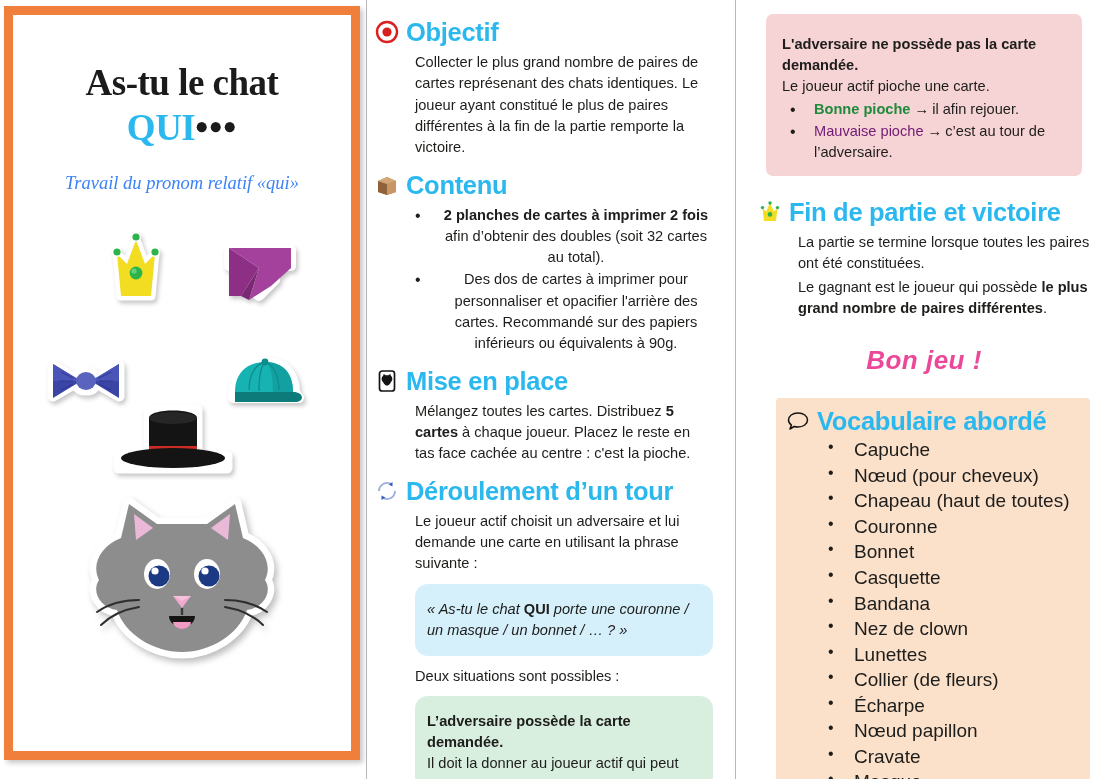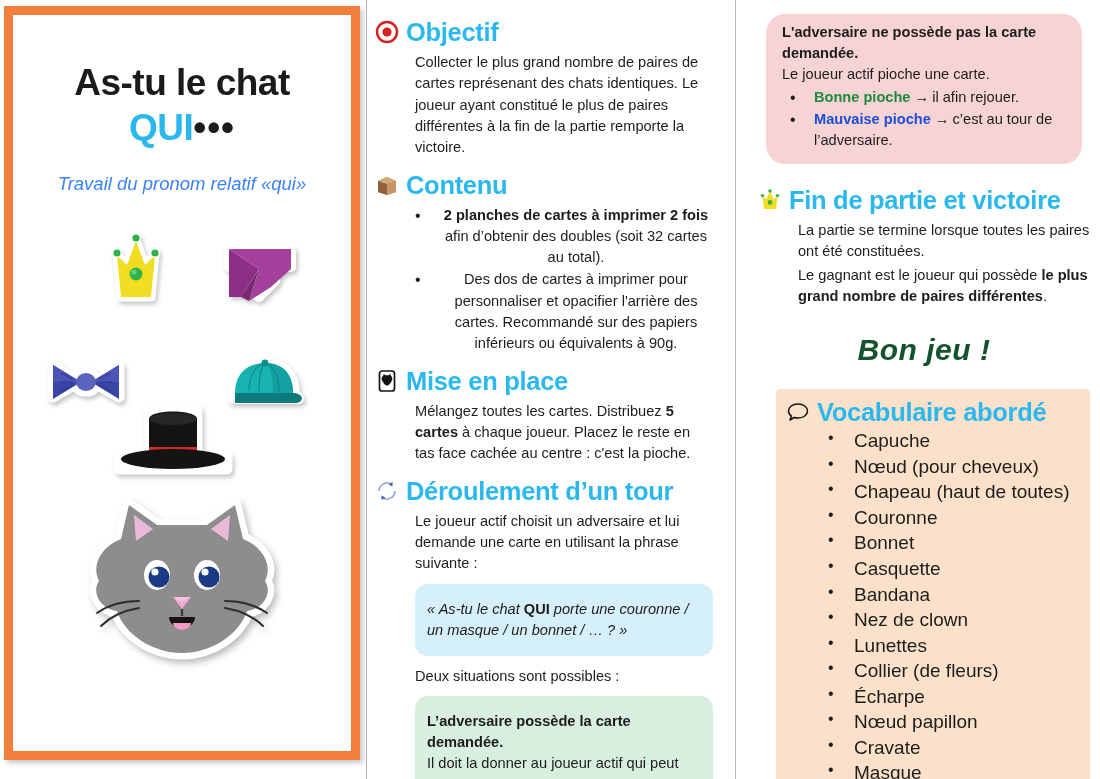--- a/index.html
+++ b/index.html
@@ -9,20 +9,21 @@
     font-family: "Liberation Sans", sans-serif;
     overflow: hidden;
   }
   .page { position: relative; width: 1100px; height: 779px; display: flex; }
 
   
   .cover-col {
     width: 366px; height: 766px;
     padding: 6px 6px 6px 4px;
     flex: 0 0 366px;
+    font-family: Liberation Serif, serif;
   }
   .cover-frame {
     width: 100%; height: 100%;
     border: 9px solid #f07f3c;
     background: #ffffff;
     box-shadow: 3px 3px 5px rgba(0,0,0,.22);
     position: relative;
     padding: 0 14px;
   }
   .cover-title {
@@ -95,40 +96,40 @@
 
   .callout { border-radius: 13px; padding: 15px 12px; margin: 9px 0 10px 40px; }
   .callout p { font-size: 14.6px; line-height: 1.45; color: #1d1d1b; }
   .cl-blue  { background: #d6f0fb; }
   .cl-blue p { font-style: italic; }
   .cl-blue p b { font-style: normal; font-weight: 700; }
   .cl-green { background: #d8eede; }
   .cl-green p b { font-weight: 700; }
 
   .pinkbox {
-    background: #f6d3d4; border-radius: 19px; padding: 8px 14px 13px 16px;
+    background: #f6d3d4; border-radius: 7px; padding: 20px 14px 13px 16px;
     margin: 0 8px 22px 8px;
   }
   .pinkbox p { font-size: 14.6px; line-height: 1.45; color: #1d1d1b; }
   .pinkbox p b { font-weight: 700; }
   .pinkbox ul { list-style: none; margin-top: 2px; }
   .pinkbox ul li {
     position: relative; padding-left: 32px; font-size: 14.6px;
     line-height: 1.45; color: #1d1d1b;
   }
   .pinkbox ul li::before {
     content: "•"; position: absolute; left: 8px; top: -1px; font-size: 16px;
   }
   .lbl-good { color: #1e8a3c; font-weight: 700; }
-  .lbl-bad  { color: #1d4ed8; font-weight: 700; }
+  .lbl-bad  { color: #701a75; font-weight: 400; }
   .arrow { letter-spacing: -1px; }
 
   .bonjeu {
-    text-align: center; font-size: 30px; font-weight: 700; font-style: italic;
-    color: #14532d; margin: 26px 0 22px 0; letter-spacing: 0.5px;
+    text-align: center; font-size: 26px; font-weight: 700; font-style: italic;
+    color: #ec4899; margin: 26px 0 22px 0; letter-spacing: 0.5px;
   }
 
   .vocabox { background: #fbe0ca; border-radius: 4px; padding: 9px 14px 14px 10px; margin-left: 18px; }
   .vocabox .sec-head { margin-bottom: 2px; }
   .vocabox ul { list-style: none; padding-left: 42px; }
   .vocabox ul li {
     position: relative; padding-left: 26px; font-size: 19px;
     line-height: 1.345; color: #1d1d1b;
   }
   .vocabox ul li::before {

